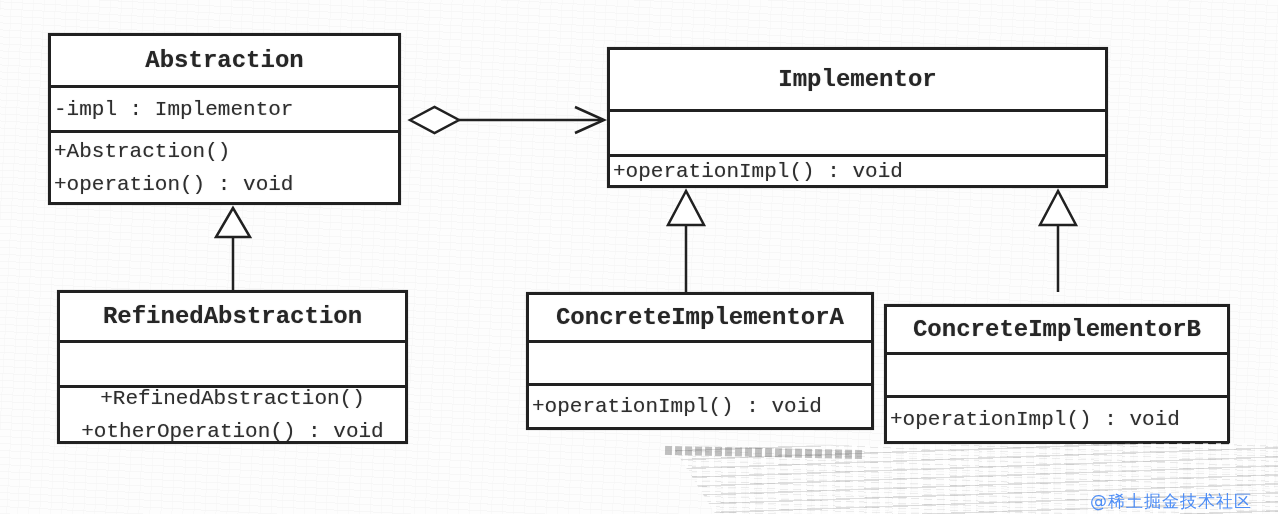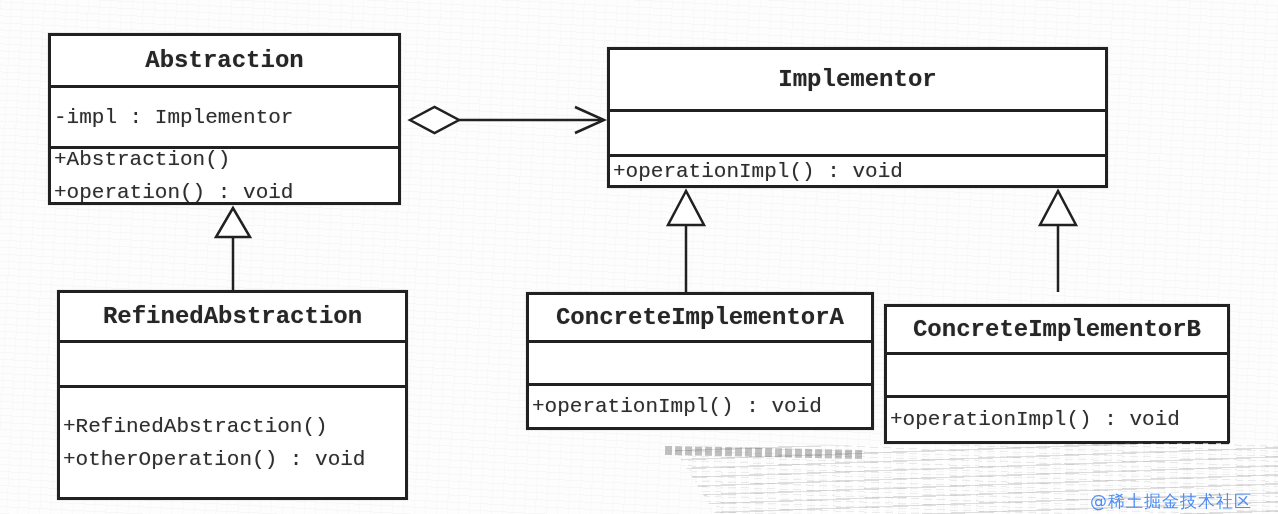--- a/index.html
+++ b/index.html
@@ -30,27 +30,27 @@
   }
   .c-ops{
     flex:1;font-size:21px;color:#2e2e2e;line-height:33px;padding:0 3px;
     display:flex;flex-direction:column;justify-content:center;
     text-shadow:0 0 1px rgba(60,60,60,.4);white-space:nowrap;overflow:hidden;
   }
   .uml-box{display:flex;flex-direction:column;}
 
   #box-abstraction{left:48px;top:33px;width:353px;height:172px;}
   #box-abstraction .c-title{height:52px;}
-  #box-abstraction .c-attrs{height:61px;text-align:right;}
+  #box-abstraction .c-attrs{height:45px;text-align:right;}
 
   #box-implementor{left:607px;top:47px;width:501px;height:141px;}
   #box-implementor .c-title{height:62px;}
   #box-implementor .c-attrs{height:45px;}
 
-  #box-refined{left:57px;top:290px;width:351px;height:210px;}
+  #box-refined{left:57px;top:290px;width:351px;height:154px;text-align:center;}
   #box-refined .c-title{height:50px;}
   #box-refined .c-attrs{height:45px;}
 
   #box-concrete-a{left:510px;top:292px;width:348px;height:138px;margin-left:16px;}
   #box-concrete-a .c-title{height:48px;}
   #box-concrete-a .c-attrs{height:43px;}
 
   #box-concrete-b{left:884px;top:304px;width:346px;height:140px;}
   #box-concrete-b .c-title{height:48px;}
   #box-concrete-b .c-attrs{height:43px;}

